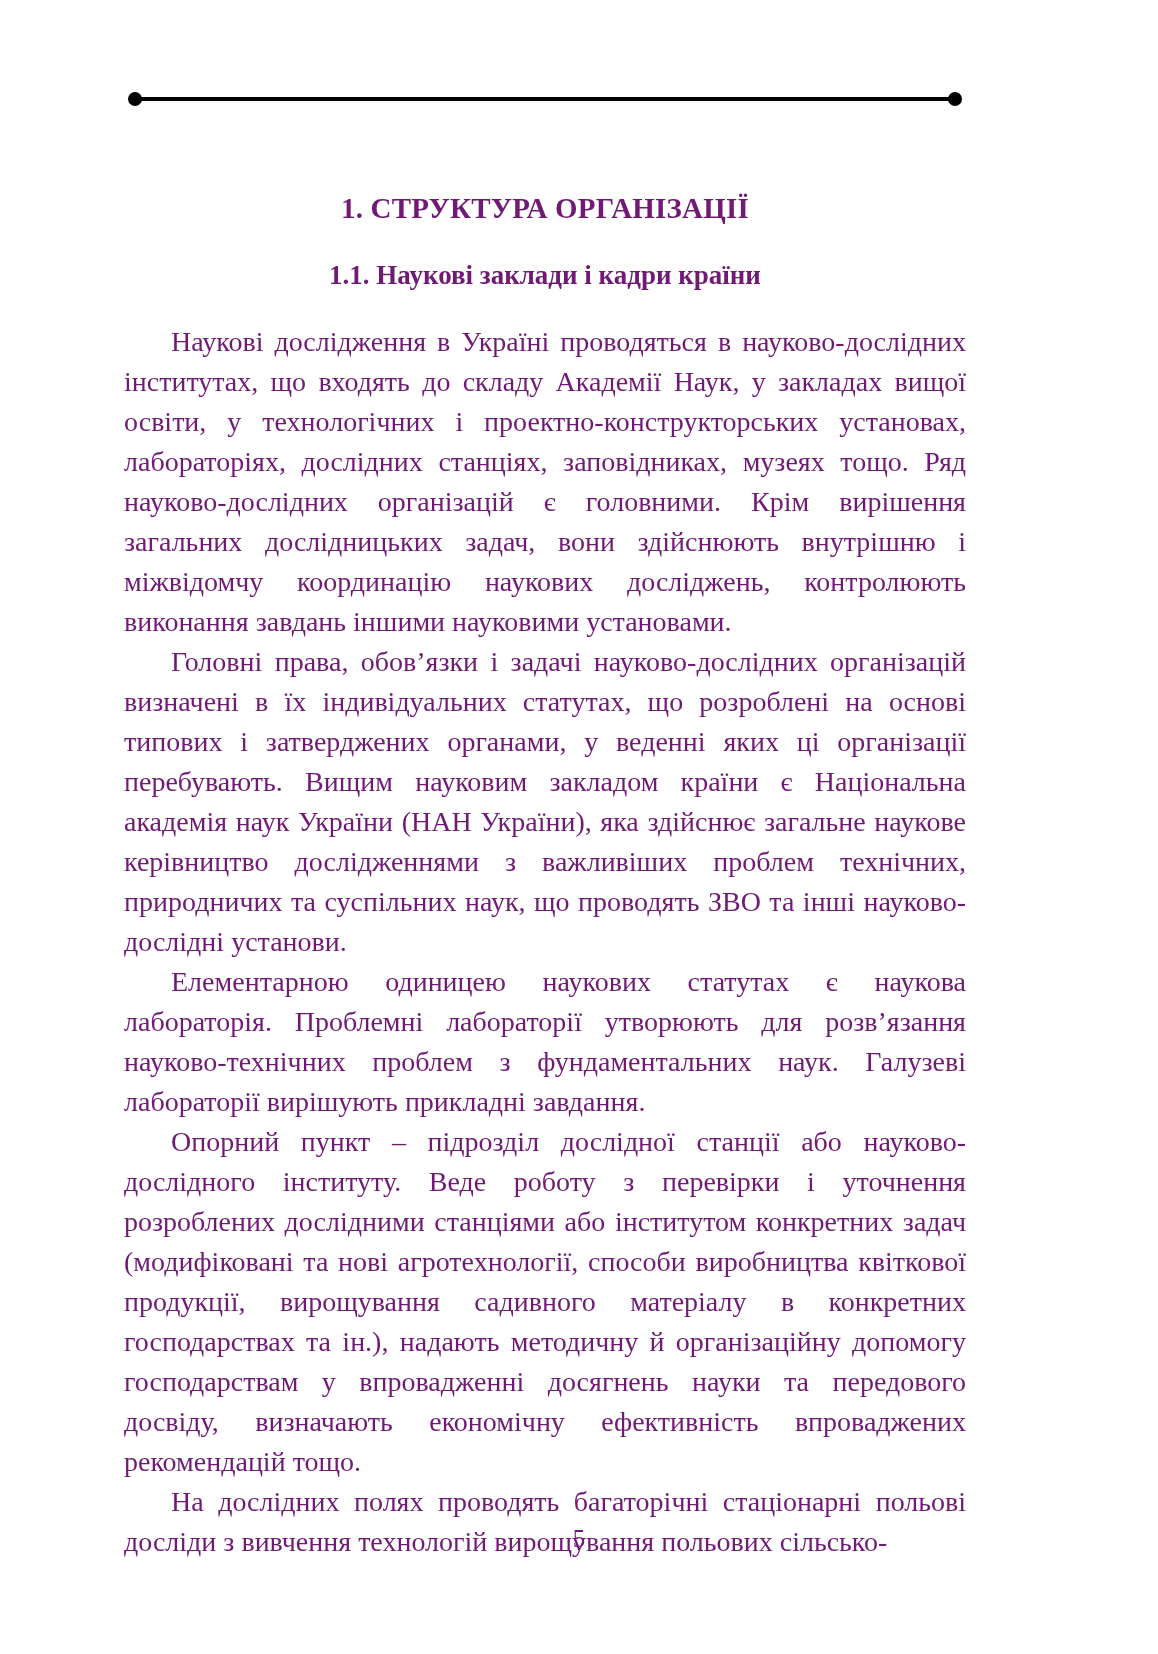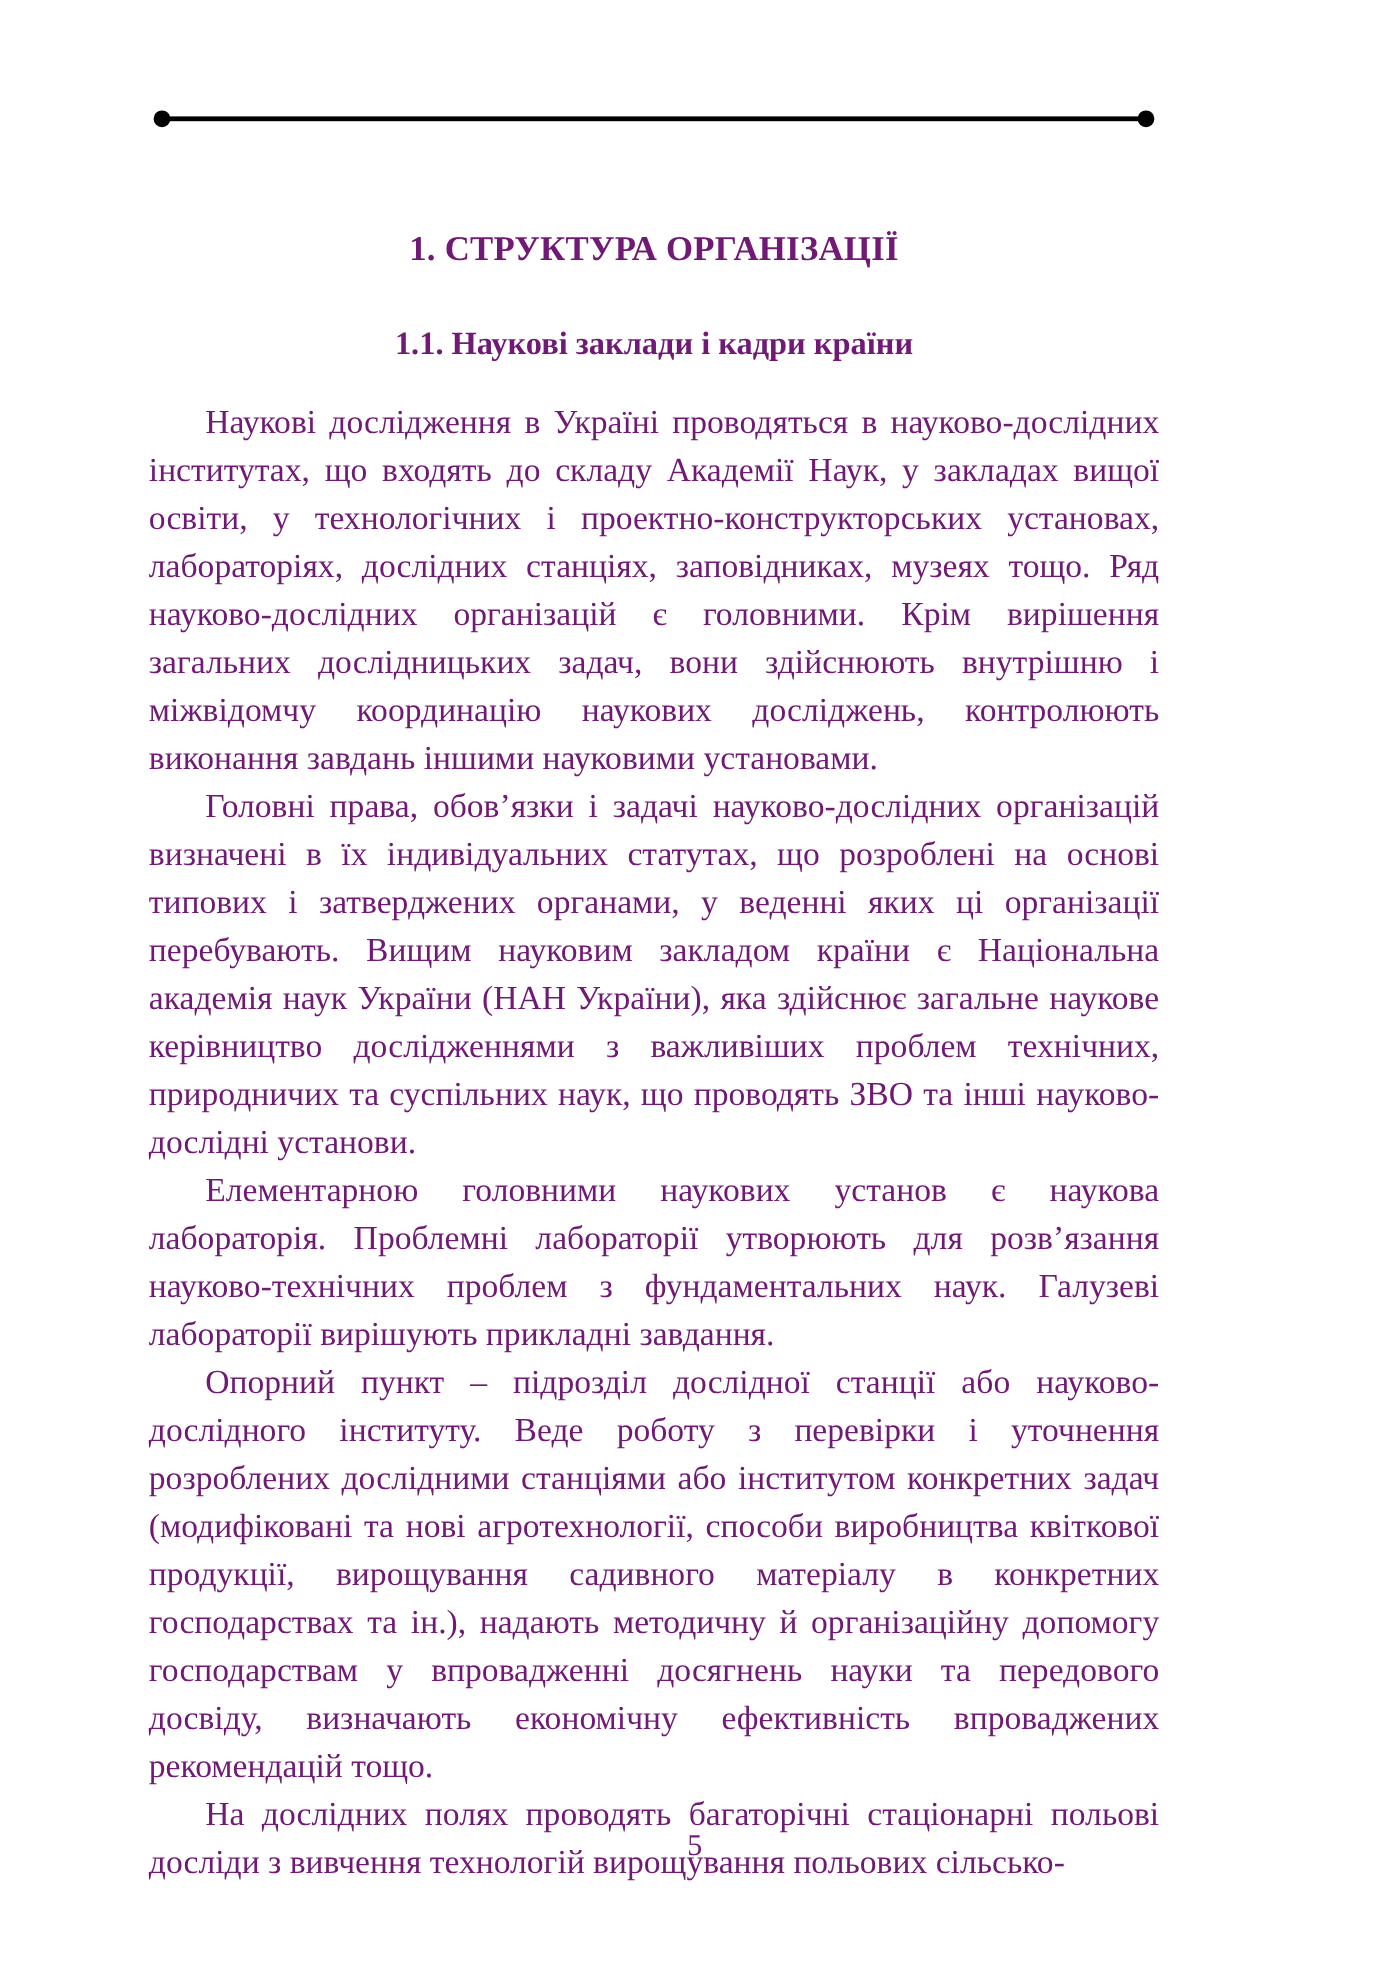--- a/index.html
+++ b/index.html
@@ -62,21 +62,21 @@
     letter-spacing: 0.2px;
     margin: 0 0 0 0;
   }
   .doc-title .title-line { display: block; }
 
   .section-heading {
     font-size: 27px;
     line-height: 32px;
     font-weight: 700;
     text-align: center;
-    margin: 40px 0 0 0;
+    margin: 29px 0 0 0;
   }
 
   .body-block {
     margin-top: 31px;
   }
 
   p.para {
     margin: 0;
     font-size: 28px;
     line-height: 40px;
@@ -120,21 +120,21 @@
     </h1>
 
     <h2 class="section-heading">1.1. Наукові заклади і кадри країни</h2>
 
     <div class="body-block">
 
       <p class="para">Наукові дослідження в Україні проводяться в науково-дослідних інститутах, що входять до складу Академії Наук, у закладах вищої освіти, у технологічних і проектно-конструкторських установах, лабораторіях, дослідних станціях, заповідниках, музеях тощо. Ряд науково-дослідних організацій є головними. Крім вирішення загальних дослідницьких задач, вони здійснюють внутрішню і міжвідомчу координацію наукових досліджень, контролюють виконання завдань іншими науковими установами.</p>
 
       <p class="para">Головні права, обов’язки і задачі науково-дослідних організацій визначені в їх індивідуальних статутах, що розроблені на основі типових і затверджених органами, у веденні яких ці організації перебувають. Вищим науковим закладом країни є Національна академія наук України (НАН України), яка здійснює загальне наукове керівництво дослідженнями з важливіших проблем технічних, природничих та суспільних наук, що проводять ЗВО та інші науково-дослідні установи.</p>
 
-      <p class="para">Елементарною головними наукових установ є наукова лабораторія. Проблемні лабораторії утворюють для розв’язання науково-технічних проблем з фундаментальних наук. Галузеві лабораторії вирішують прикладні завдання.</p>
+      <p class="para">Елементарною одиницею наукових статутах є наукова лабораторія. Проблемні лабораторії утворюють для розв’язання науково-технічних проблем з фундаментальних наук. Галузеві лабораторії вирішують прикладні завдання.</p>
 
       <p class="para"><span class="term">Опорний пункт</span><span> – підрозділ дослідної станції або науково-дослідного інституту. Веде роботу з перевірки і уточнення розроблених дослідними станціями або інститутом конкретних задач (модифіковані та нові агротехнології, способи виробництва квіткової продукції, вирощування садивного матеріалу в конкретних господарствах та ін.), надають методичну й організаційну допомогу господарствам у впровадженні досягнень науки та передового досвіду, визначають економічну ефективність впроваджених рекомендацій тощо.</span></p>
 
       <p class="para">На дослідних полях проводять багаторічні стаціонарні польові досліди з вивчення технологій вирощування польових сільсько-</p>
 
     </div>
   </div>
 
   <div class="folio">5</div>
 

